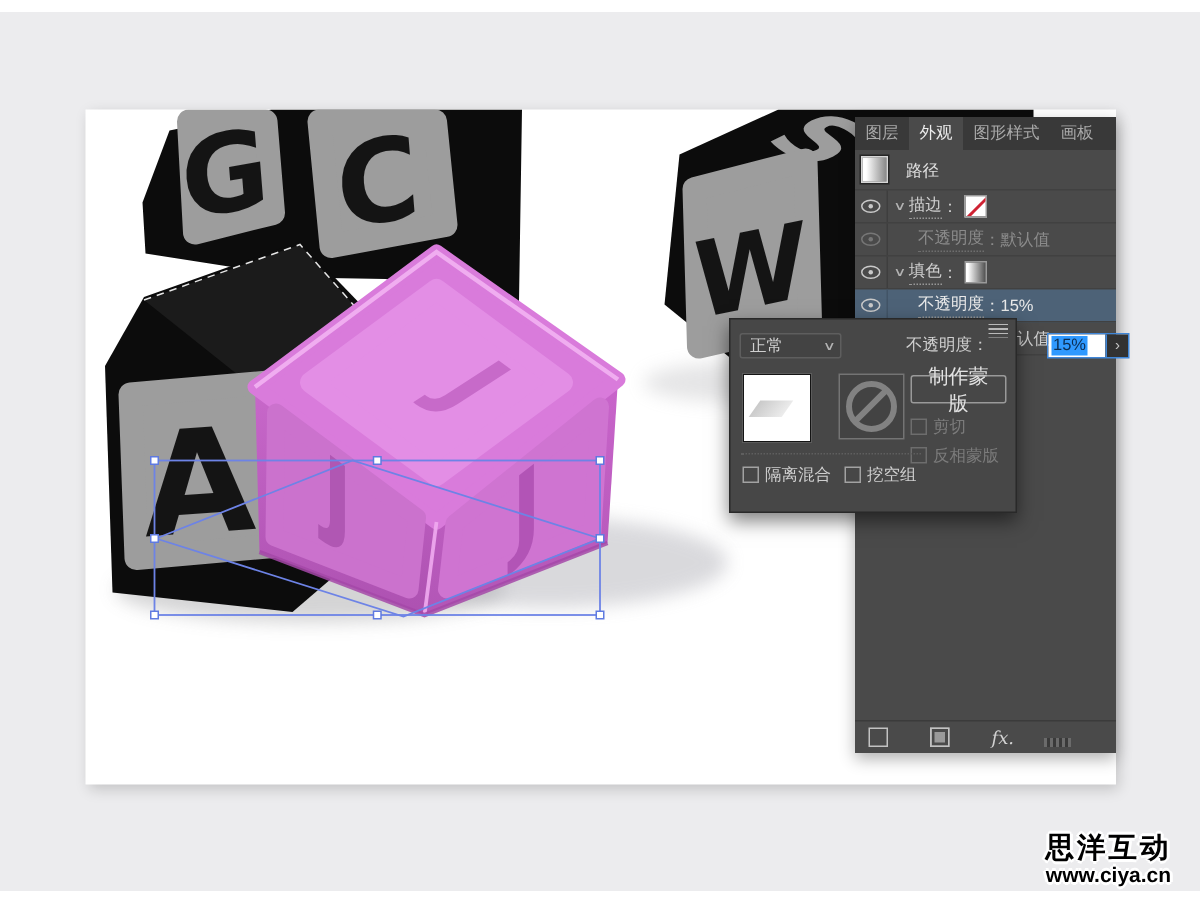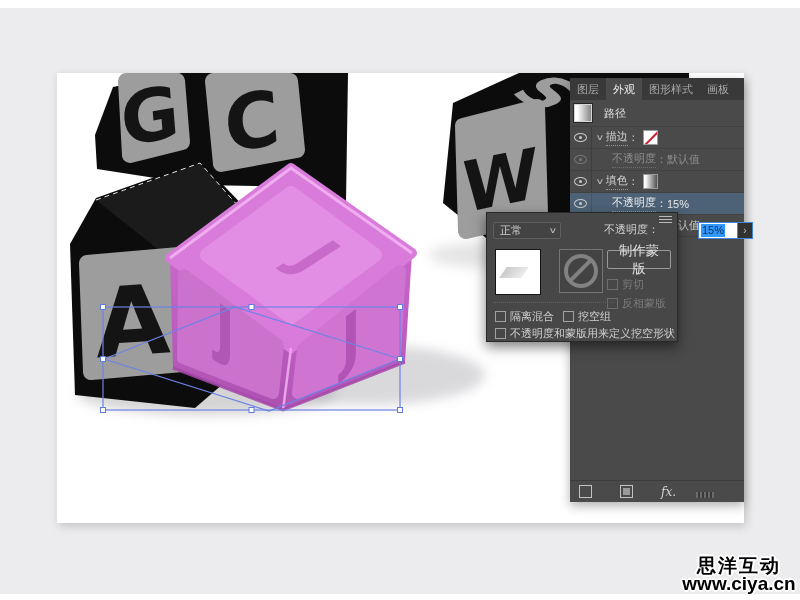--- a/index.html
+++ b/index.html
@@ -79,21 +79,21 @@
     display:flex;align-items:center;justify-content:center;color:#e2e2e2;background:transparent;box-sizing:border-box;}
   .ckRow{position:absolute;display:flex;align-items:center;white-space:nowrap;}
   .ck{width:9px;height:9px;border:1px solid #a2a2a2;margin-right:4px;flex:none;background:transparent;}
   .ckRow.disabled{color:#7b7b7b;}
   .ckRow.disabled .ck{border-color:#6d6d6d;}
   .dotSep{position:absolute;left:7px;top:89px;width:120px;border-top:1px dotted #5f5f5f;}
   
   .watermark{position:absolute;left:681px;top:556px;width:116px;text-align:center;z-index:4;color:#000;
     text-shadow:-1px -1px 0 #fff,1px -1px 0 #fff,-1px 1px 0 #fff,1px 1px 0 #fff,-2px 0 0 #fff,2px 0 0 #fff,0 -2px 0 #fff,0 2px 0 #fff;}
   .wm1{font-size:19px;font-weight:bold;letter-spacing:2px;line-height:20px;}
-  .wm2{font-size:19px;font-weight:bold;line-height:15px;}
+  .wm2{font-size:14px;font-weight:bold;line-height:15px;}
 </style>
 </head>
 <body>
 
 <div class="page-bg"></div>
 
 <div class="canvas">
 <svg width="687" height="450" viewBox="0 0 687 450">
   <defs>
     <linearGradient id="gLeft" x1="0" y1="0" x2="0" y2="1">
@@ -288,22 +288,18 @@
   <div class="dotSep"></div>
 
   <div class="ckRow" style="left:8px;top:96px;font-family:Liberation Mono, monospace;">
     <span class="ck"></span>
     <span>隔离混合</span>
   </div>
   <div class="ckRow" style="left:76px;top:96px;">
     <span class="ck"></span>
     <span>挖空组</span>
   </div>
-  <div class="ckRow" style="left:8px;top:113px;">
-    <span class="ck"></span>
-    <span>不透明度和蒙版用来定义挖空形状</span>
-  </div>
 </div>
 
 <div class="watermark">
   <div class="wm1">思洋互动</div>
   <div class="wm2">www.ciya.cn</div>
 </div>
 
 </body></html>

